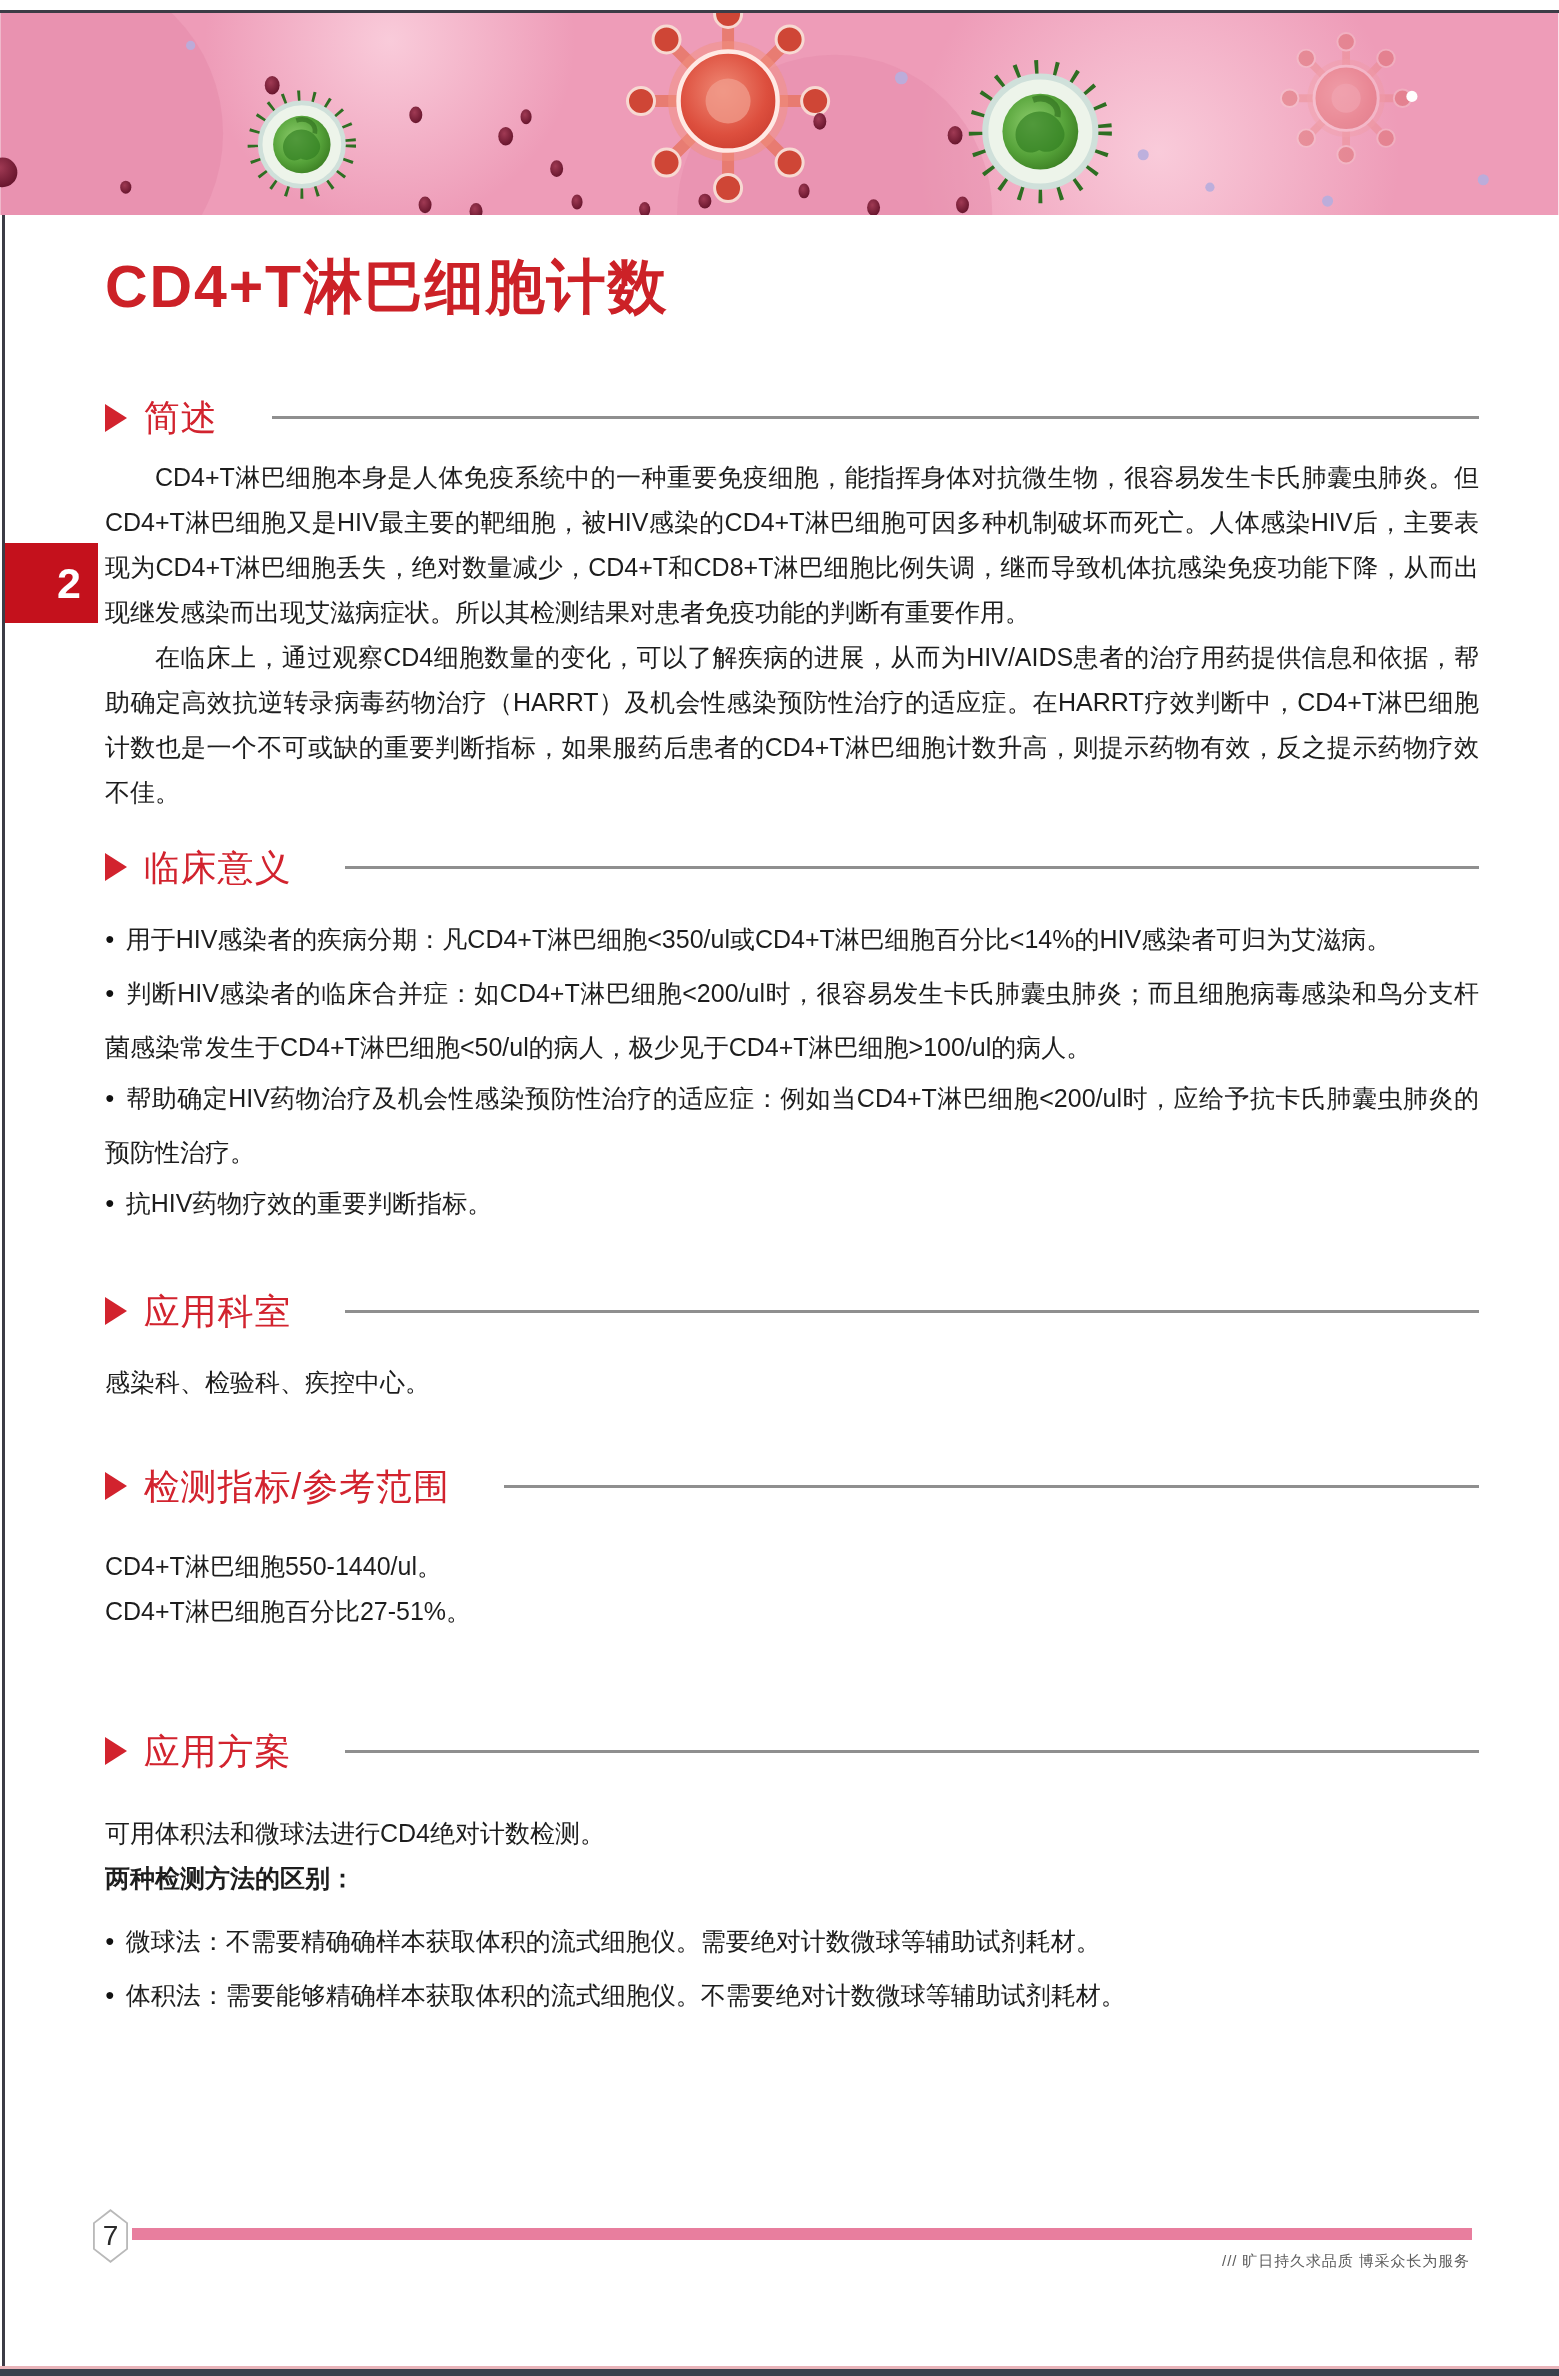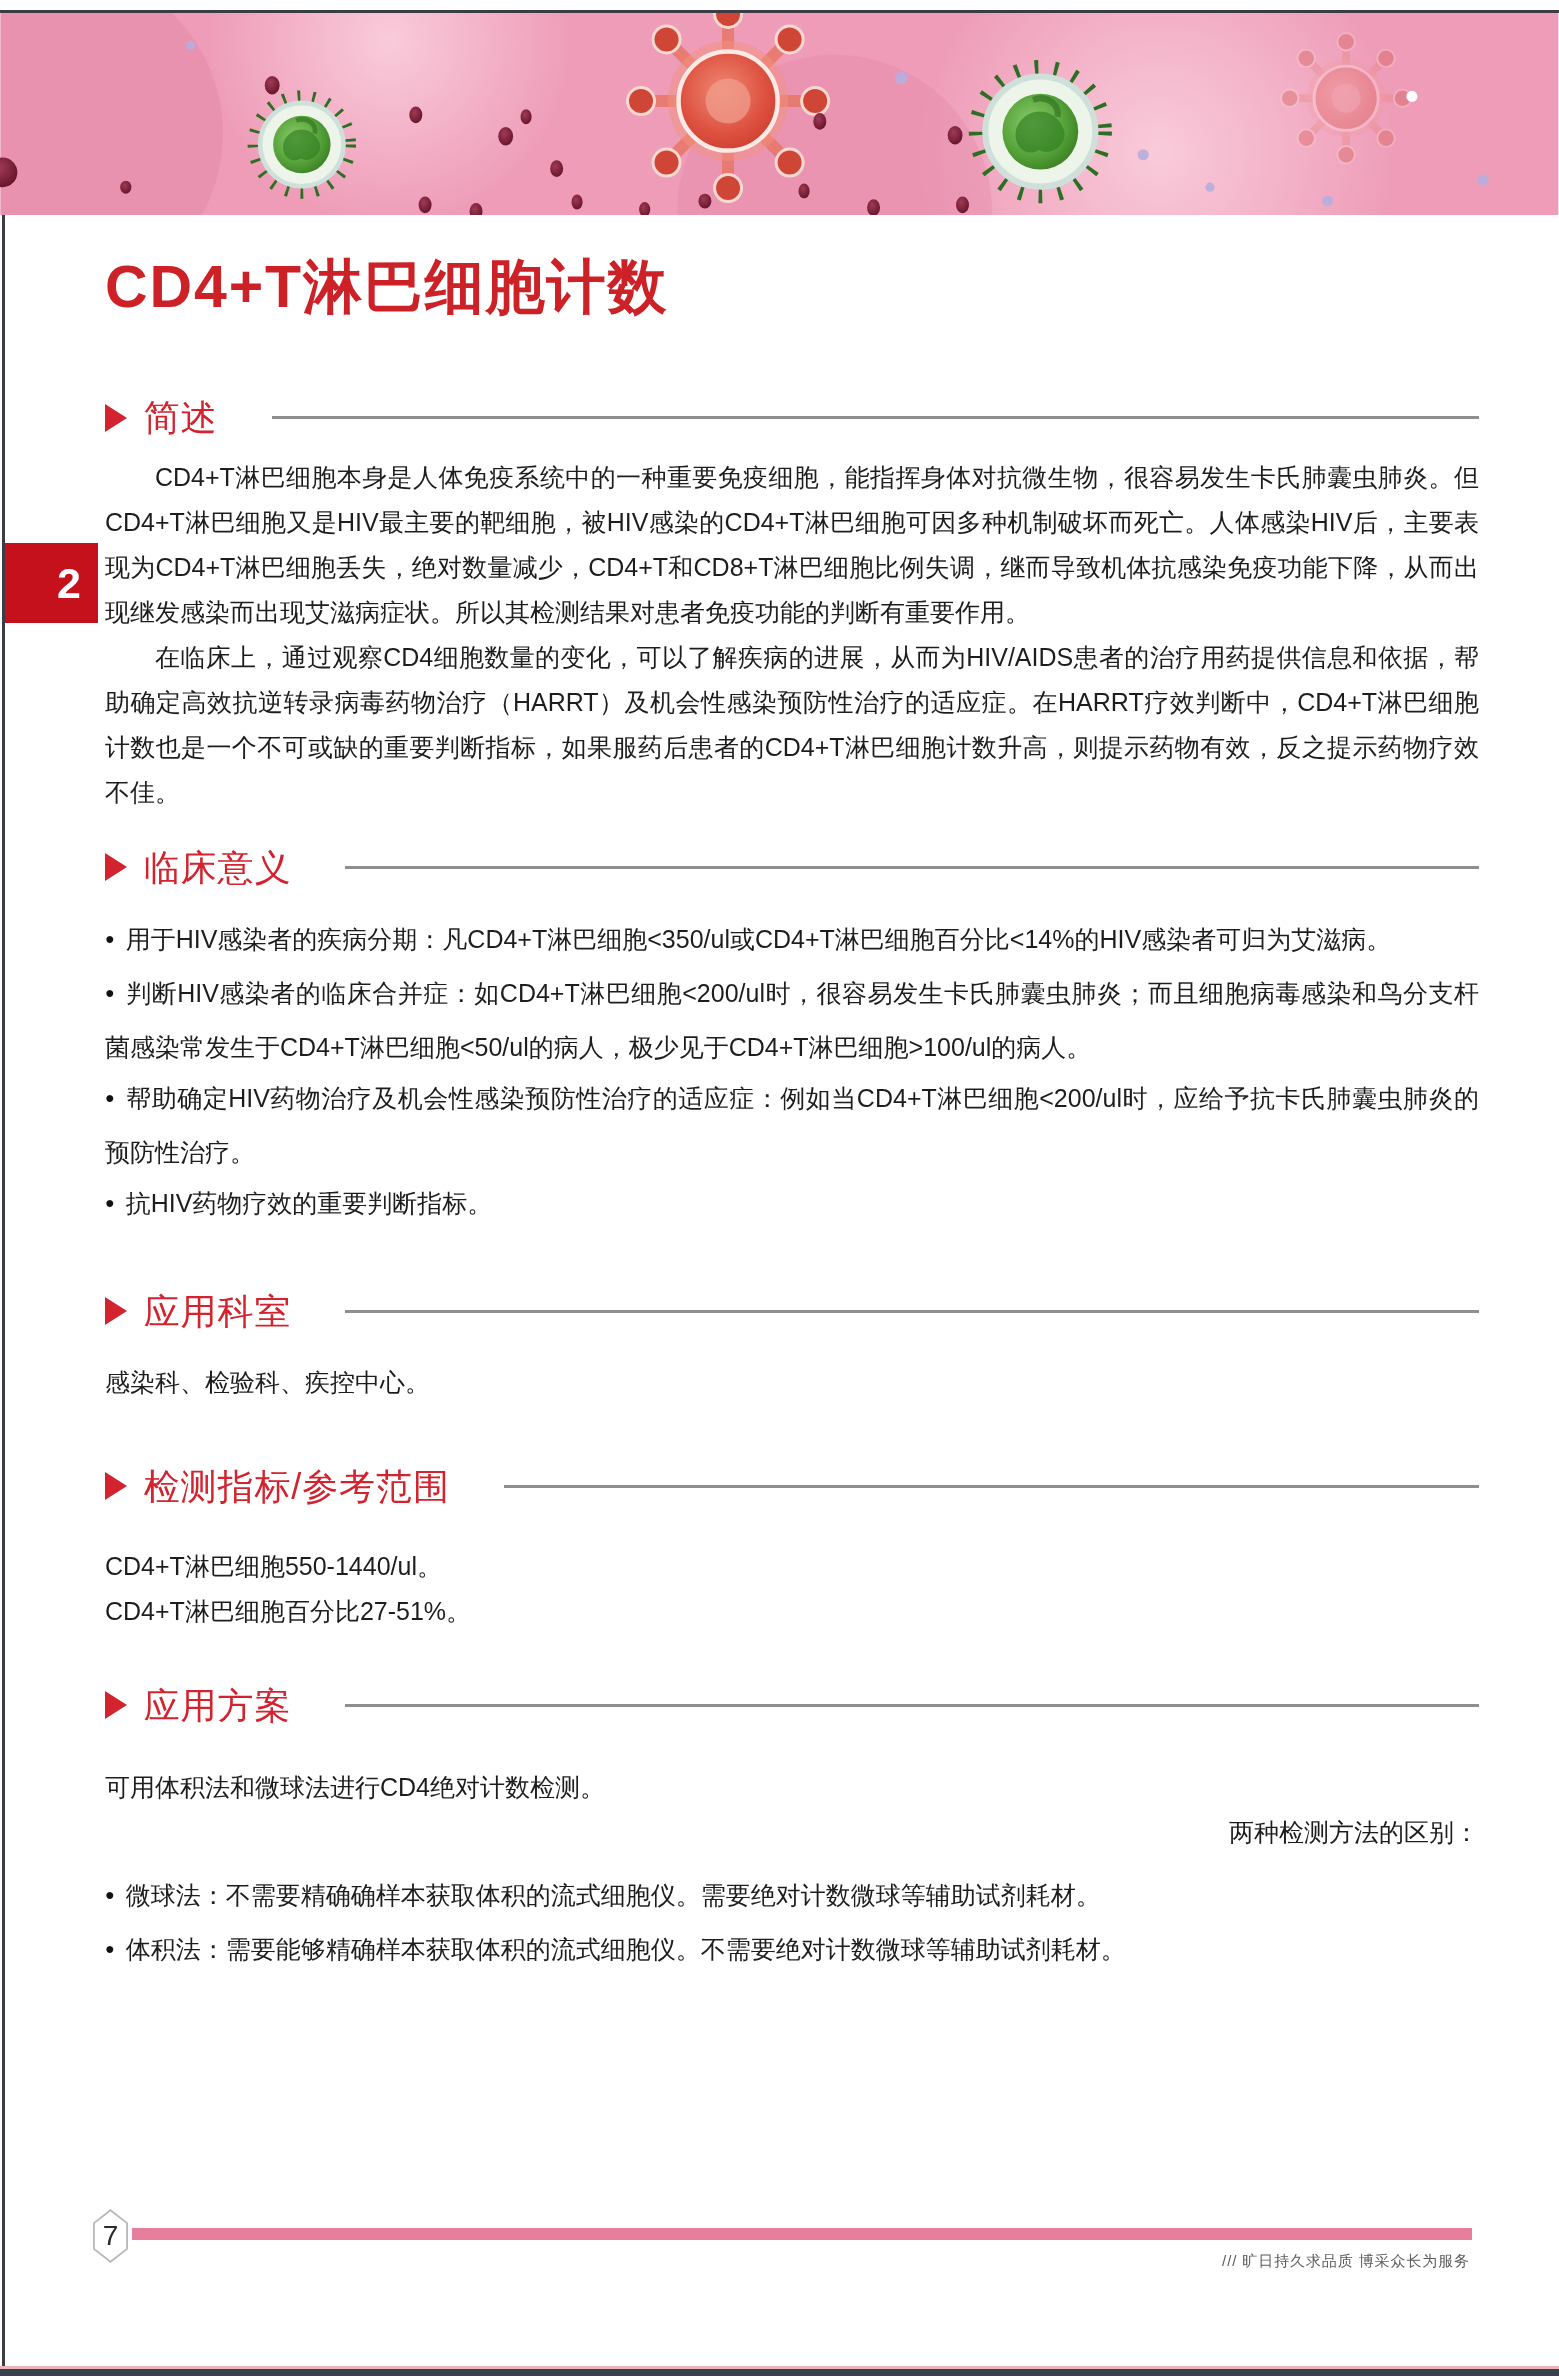--- a/index.html
+++ b/index.html
@@ -26,30 +26,30 @@
 
   
   .content{position:absolute;top:215px;left:0;width:1559px;padding:0 80px 0 105px;box-sizing:border-box;}
   .doc-title{margin:43px 0 0 0;font-size:59px;line-height:59px;font-weight:700;color:#cc2127;letter-spacing:1.9px;}
 
   .sec-head{display:flex;align-items:center;}
   .mt-sec1{margin-top:80px;}
   .mt-sec2{margin-top:32px;justify-content:space-between;}
   .mt-sec3{margin-top:59px;}
   .mt-sec4{margin-top:61px;}
-  .mt-sec5{margin-top:51px;}
+  .mt-sec5{margin-top:97px;}
   .tri{width:0;height:0;border-left:22px solid #d2232e;border-top:14px solid transparent;border-bottom:14px solid transparent;margin-right:16.7px;flex:0 0 auto;}
   .sec-title{font-size:36px;line-height:41px;color:#d2232e;font-weight:500;letter-spacing:0.9px;}
   .rule{flex:1;height:2.8px;background:#8f8f8f;margin-left:54px;}
 
   .para{margin:16.7px 0 0 0;font-size:25px;line-height:45px;text-align:justify;text-indent:2em;}
   .para.follow{margin-top:0;}
   .plain{margin:28px 0 0 0;font-size:25px;line-height:45px;}
   .plain.tight{margin-top:0;}
-  .bold-line{margin:0;font-size:25px;line-height:45px;font-weight:400;text-align:right;}
+  .bold-line{margin:0;font-size:25px;line-height:45px;font-weight:700;}
 
   .bullets{margin-top:26px;}
   .bullet-item{font-size:25px;line-height:51px;text-align:justify;}
   .dot{font-size:16px;margin-right:11px;position:relative;top:-3.7px;color:#111;}
   .bullets-solution{margin-top:15px;}
 
   
   .page-badge{position:absolute;left:93px;top:2209px;width:35px;height:54px;}
   .page-badge svg{position:absolute;left:0;top:0;}
   .page-badge .num{position:absolute;left:0;top:11px;width:35px;text-align:center;font-size:28px;color:#2b2b2b;}

